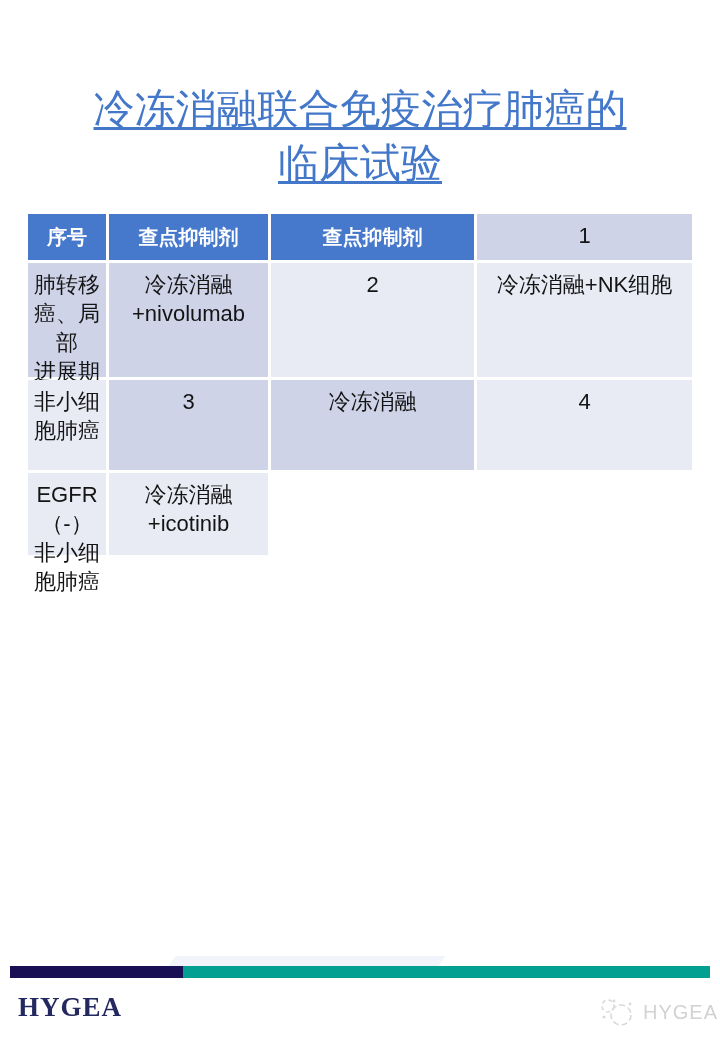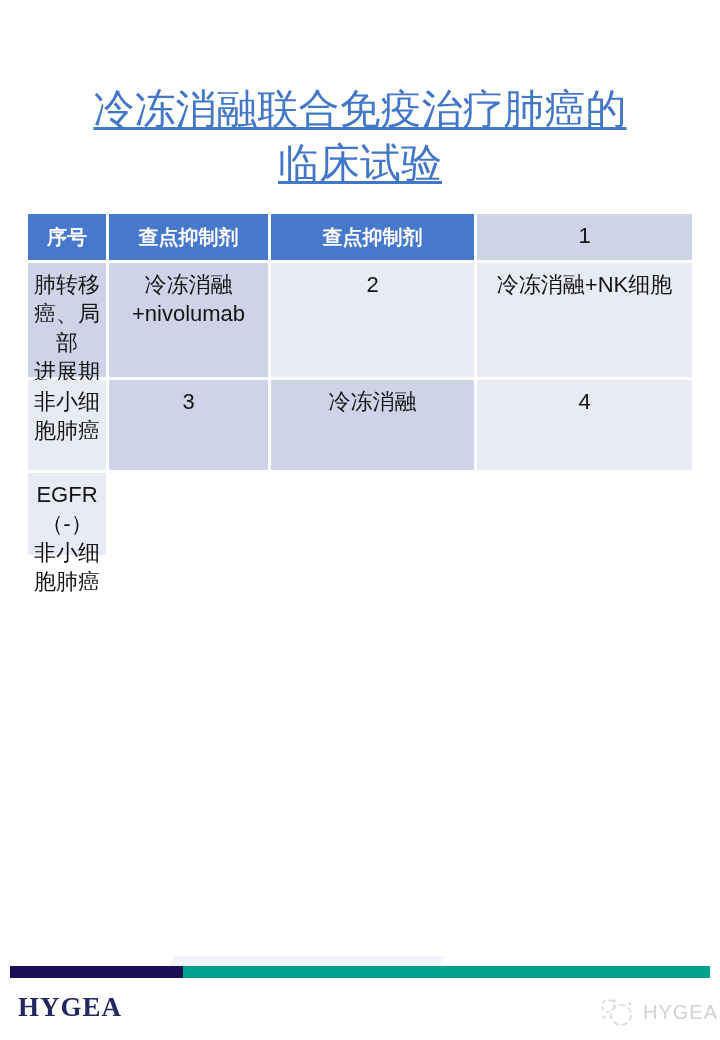--- a/index.html
+++ b/index.html
@@ -80,20 +80,21 @@
     <div class="cell td row-even">2</div>
     <div class="cell td row-even">冷冻消融+NK细胞</div>
     <div class="cell td row-even">非小细胞肺癌</div>
 
     <div class="cell td row-odd">3</div>
     <div class="cell td row-odd">冷冻消融</div>
 
     <div class="cell td row-even">4</div>
     <div class="cell td row-even">EGFR（-） 非小细
 胞肺癌</div>
+    <div class="cell td row-even">冷冻消融+icotinib</div>
   </div>
 
   <div class="bar-highlight"></div>
   <div class="bar-navy"></div>
   <div class="bar-teal"></div>
 
   <div class="logo-text">HYGEA</div>
 
   <div class="watermark">
     <svg width="42" height="32" viewBox="0 0 42 32">

